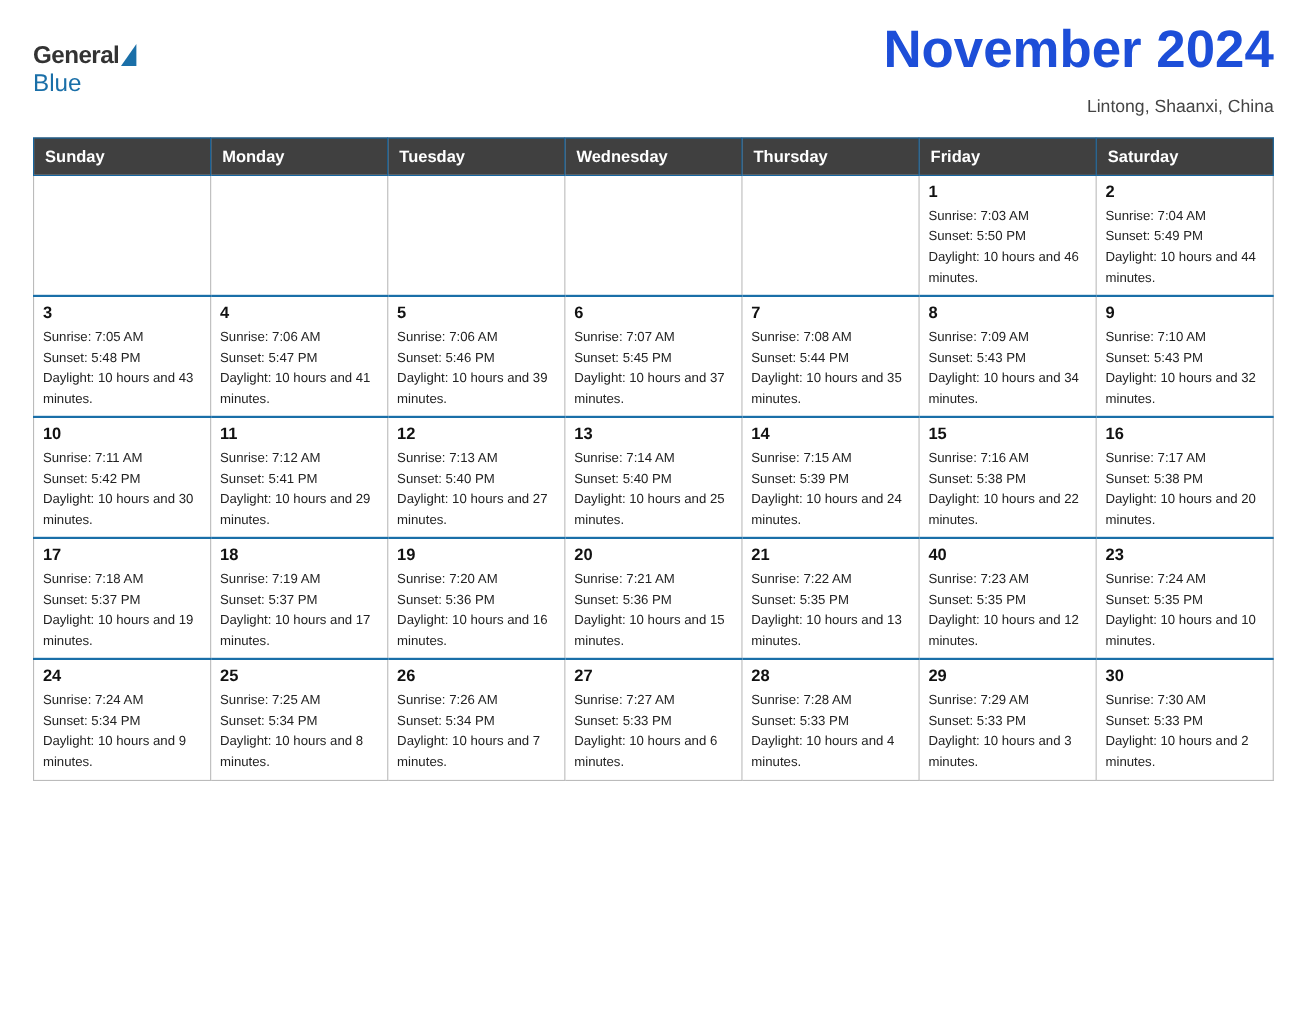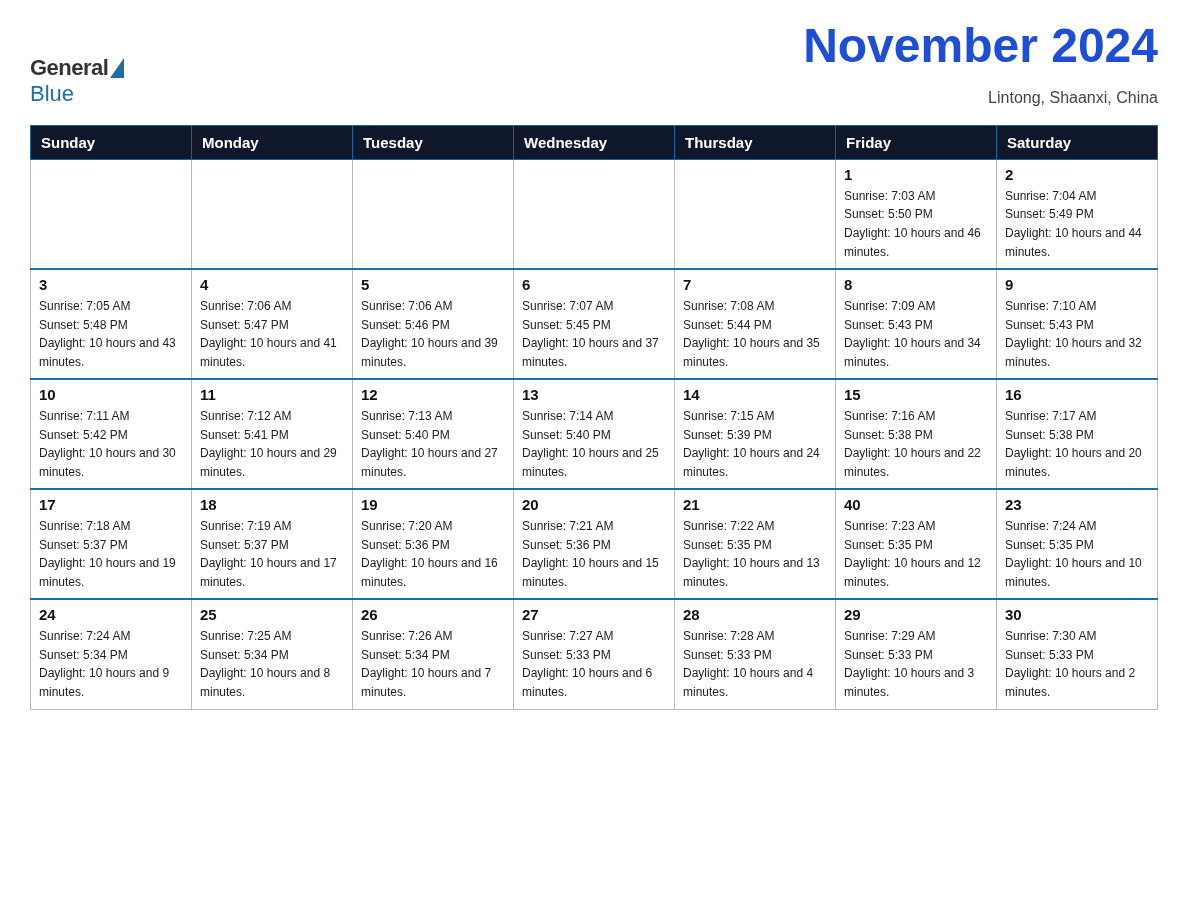--- a/index.html
+++ b/index.html
@@ -6,21 +6,21 @@
     body {
       font-family: Arial, sans-serif;
       background: #fff;
       width: 1188px;
       min-height: 918px;
       padding: 20px 30px;
     }
     .header {
       display: flex;
       justify-content: space-between;
-      align-items: flex-end;
+      align-items: center;
       margin-bottom: 18px;
     }
     .logo {
       display: flex;
       flex-direction: column;
       align-items: flex-start;
     }
     .logo-top {
       display: flex;
       align-items: center;
@@ -56,21 +56,21 @@
       font-size: 16px;
       color: #444;
       margin-top: 16px;
     }
     .calendar {
       width: 100%;
       border-collapse: collapse;
       border: 1px solid #999;
     }
     .calendar th {
-      background-color: #0f172a;
+      background-color: #404040;
       color: #fff;
       font-size: 15px;
       font-weight: bold;
       padding: 8px 10px;
       text-align: left;
       border: 1px solid #1565a0;
     }
     .calendar td {
       vertical-align: top;
       padding: 6px 8px;

